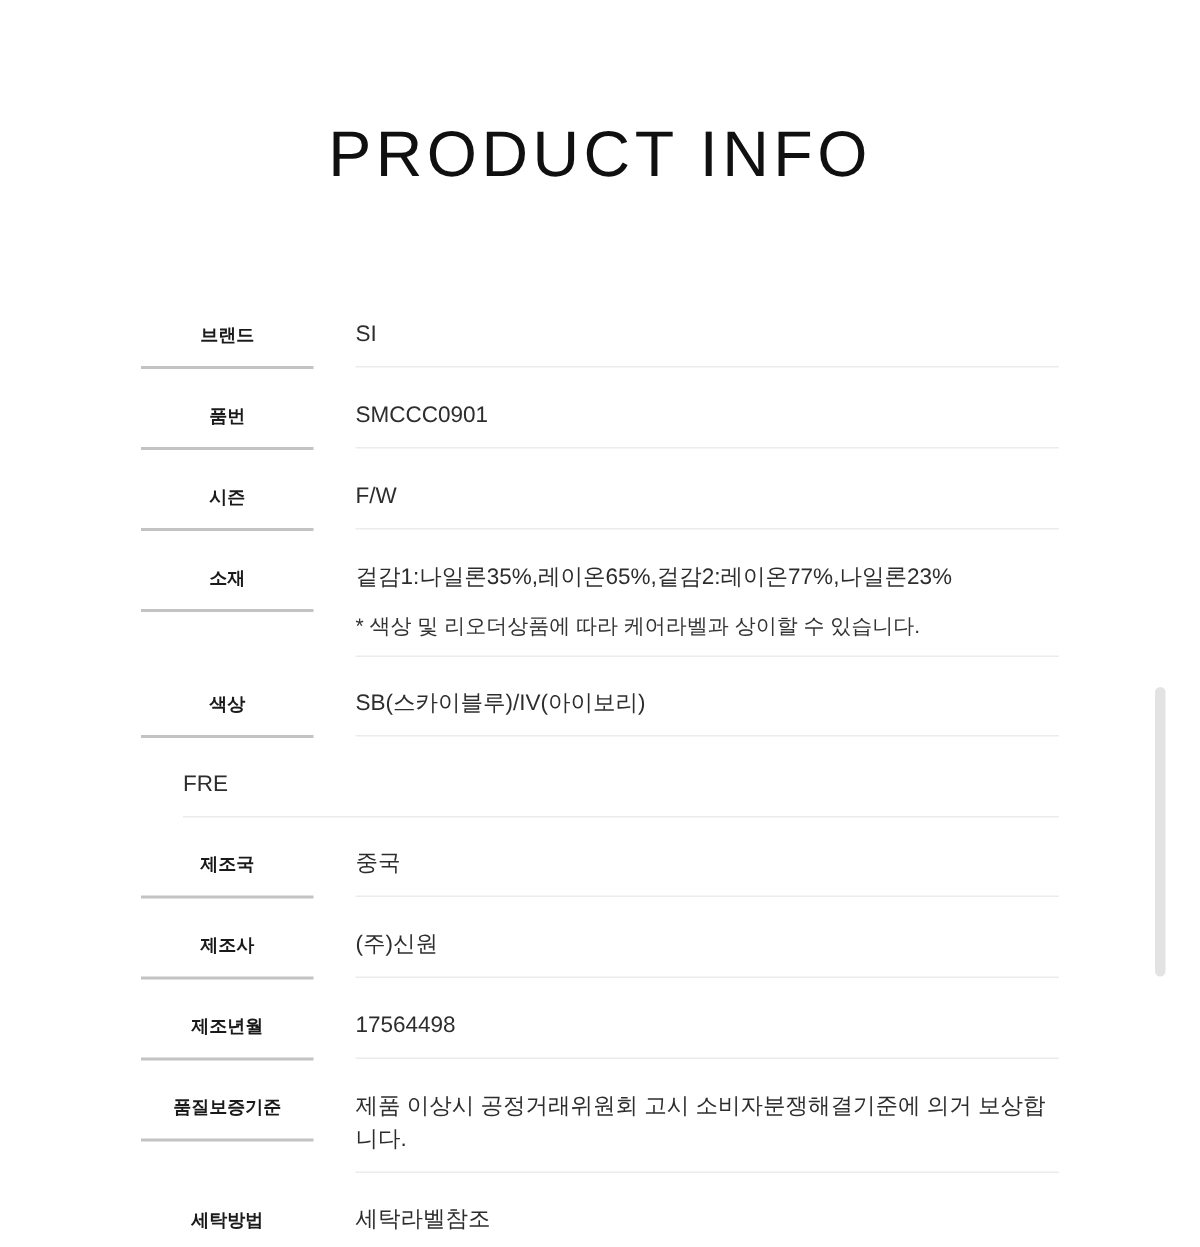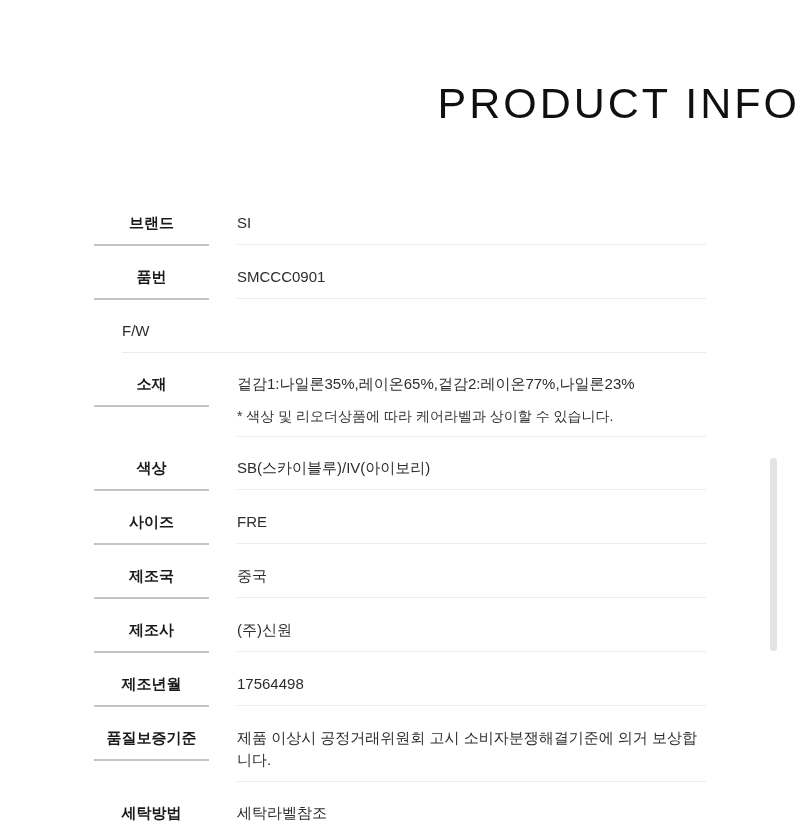--- a/index.html
+++ b/index.html
@@ -5,42 +5,42 @@
   * { margin: 0; padding: 0; box-sizing: border-box; }
   html, body {
     width: 800px; height: 831px;
     background: #ffffff;
     font-family: "Liberation Sans", "DejaVu Sans", sans-serif;
     overflow: hidden;
     position: relative;
   }
   .page-title {
     margin-top: 76px;
-    text-align: right;
+    text-align: center;
     font-size: 43px;
     font-weight: 500;
     letter-spacing: 3px;
     color: #101010;
     line-height: 54px;
   }
   .info-table {
     width: 612px;
     margin: 62px auto 0 auto;
   }
   .row {
     display: flex;
     align-items: flex-start;
   }
   .label-cell {
     width: 115px;
     flex: 0 0 115px;
     text-align: center;
     padding: 20px 0 10px 0;
     border-bottom: 2px solid #c3c3c3;
-    font-size: 15px;
+    font-size: 12px;
     font-weight: 600;
     color: #1a1a1a;
     line-height: 22px;
     white-space: nowrap;
   }
   .value-cell {
     flex: 1 1 auto;
     margin-left: 28px;
     padding: 20px 0 10px 0;
     border-bottom: 1px solid #ececec;
@@ -76,38 +76,38 @@
     <div class="label-cell">브랜드</div>
     <div class="value-cell">SI</div>
   </div>
 
   <div class="row">
     <div class="label-cell">품번</div>
     <div class="value-cell">SMCCC0901</div>
   </div>
 
   <div class="row">
+    <div class="label-cell">시즌</div>
     <div class="value-cell">F/W</div>
   </div>
 
   <div class="row">
     <div class="label-cell">소재</div>
     <div class="value-cell">
       <div>겉감1:나일론35%,레이온65%,겉감2:레이온77%,나일론23%</div>
       <div class="value-note">* 색상 및 리오더상품에 따라 케어라벨과 상이할 수 있습니다.</div>
     </div>
   </div>
 
   <div class="row">
     <div class="label-cell">색상</div>
     <div class="value-cell">SB(스카이블루)/IV(아이보리)</div>
   </div>
 
   <div class="row">
-    <div class="label-cell">사이즈</div>
     <div class="value-cell">FRE</div>
   </div>
 
   <div class="row">
     <div class="label-cell">제조국</div>
     <div class="value-cell">중국</div>
   </div>
 
   <div class="row">
     <div class="label-cell">제조사</div>

